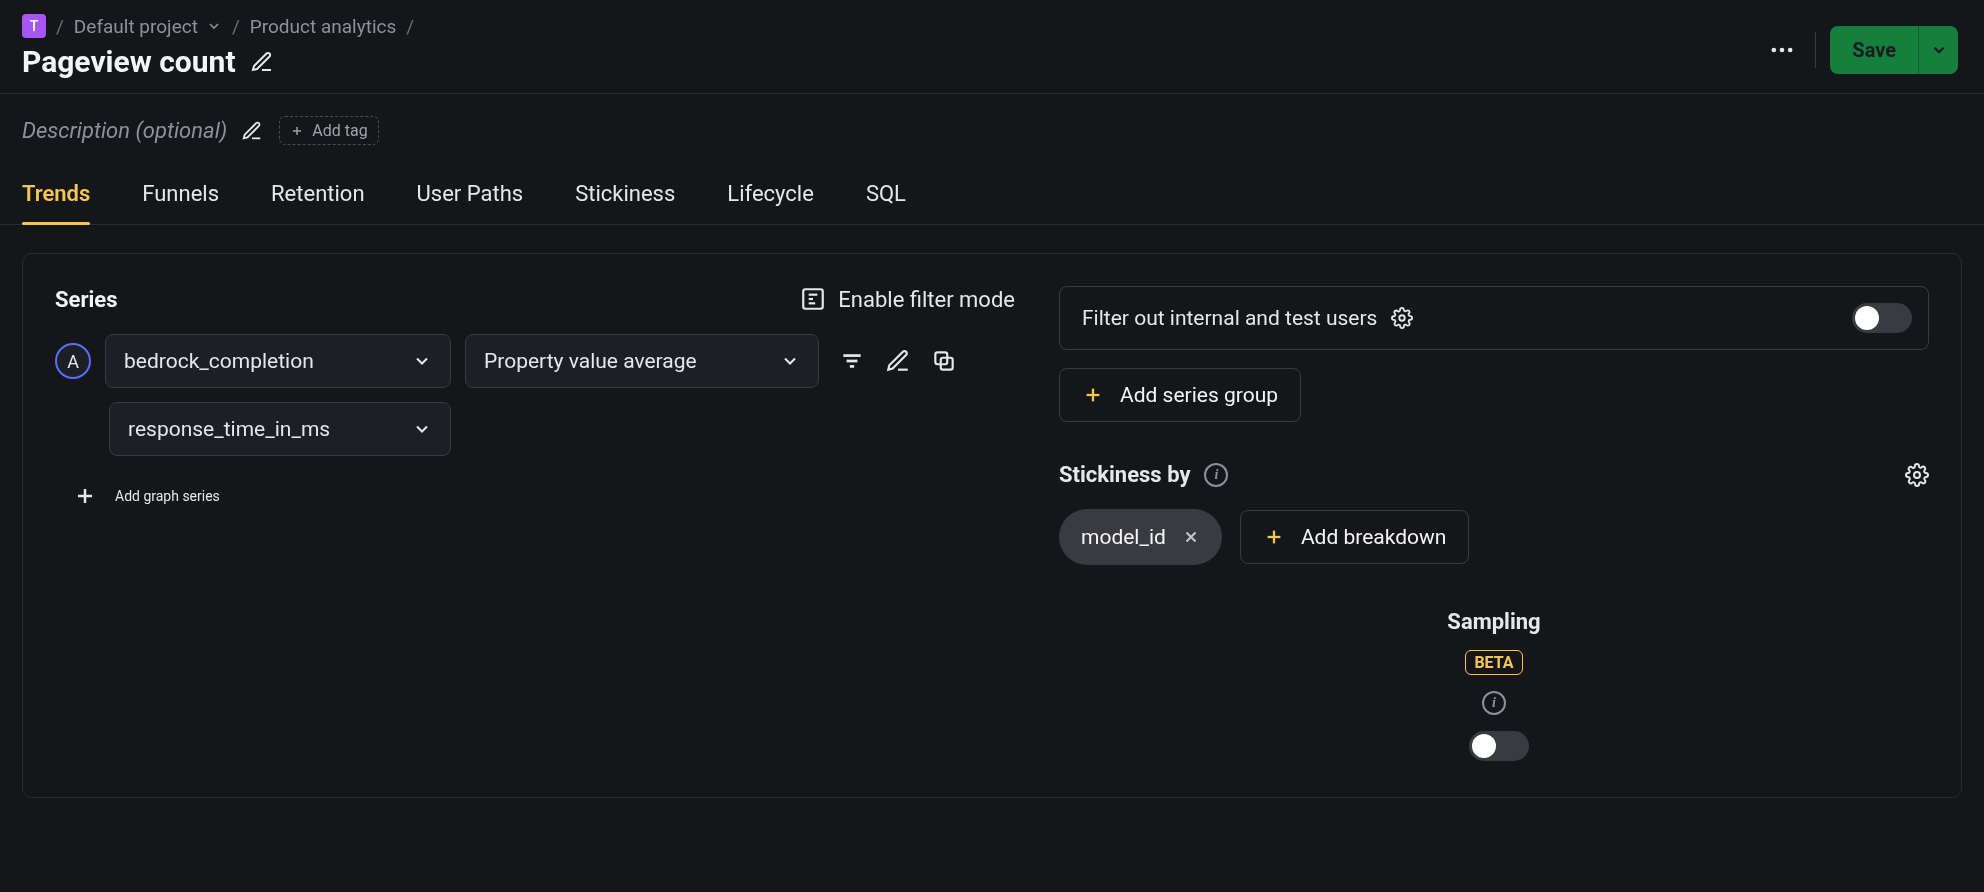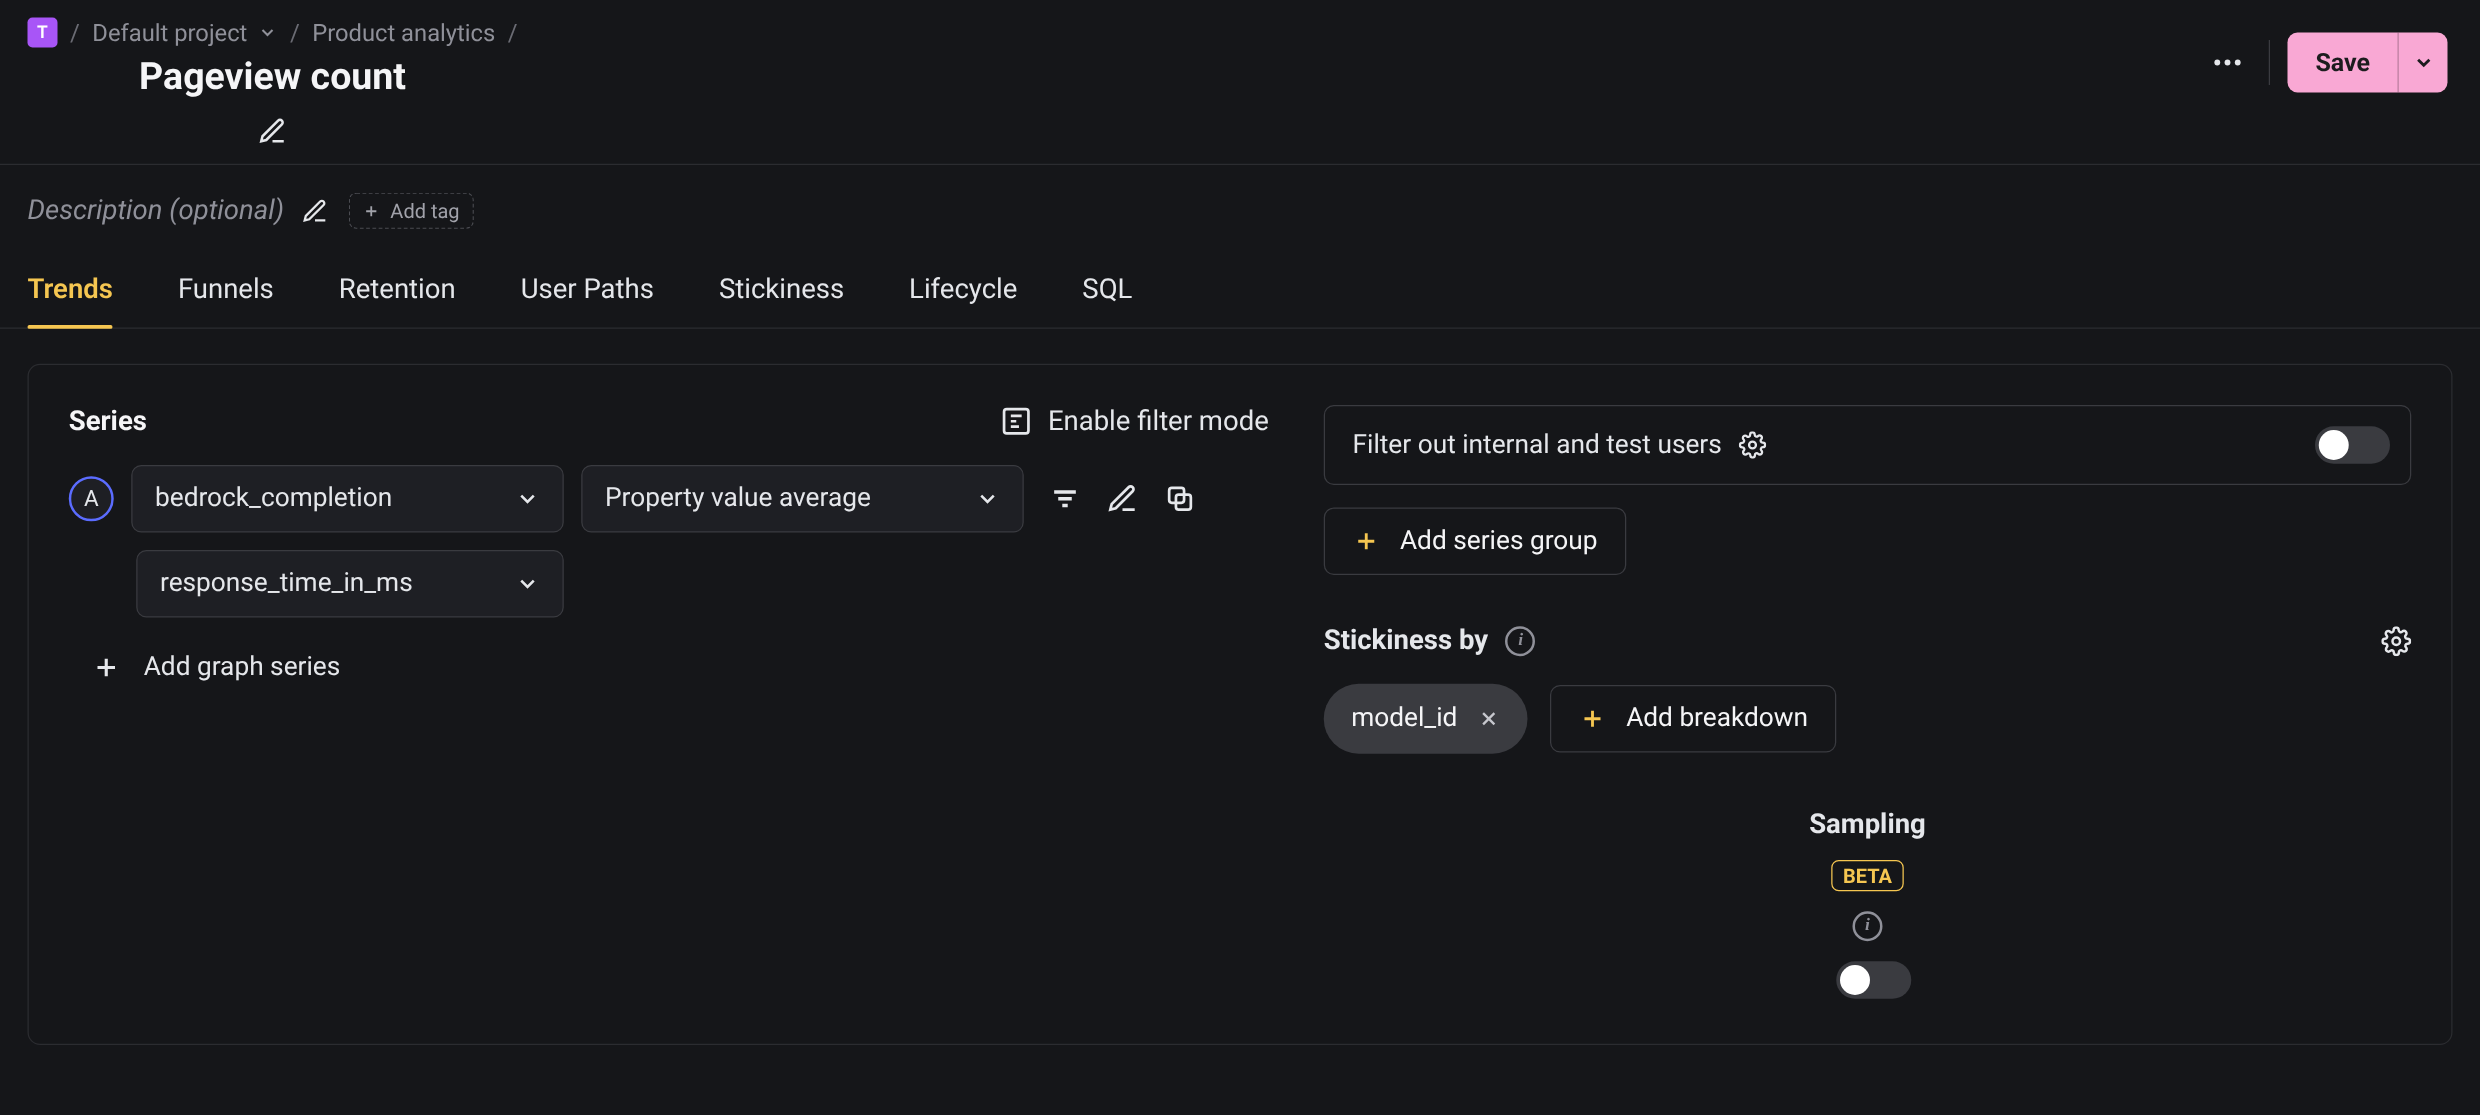--- a/index.html
+++ b/index.html
@@ -31,33 +31,33 @@
   }
   .breadcrumb .proj-icon {
     width: 24px; height: 24px;
     background: #a855f7;
     border-radius: 4px;
     display: flex; align-items: center; justify-content: center;
     color: #fff; font-size: 14px; font-weight: 600;
   }
   .breadcrumb .sep { color: #6b6c74; }
   .breadcrumb .crumb { display: flex; align-items: center; gap: 8px; cursor: pointer; }
-  .page-title-row { display: flex; align-items: center; gap: 14px; flex-direction: column; }
+  .page-title-row { display: flex; align-items: center; gap: 14px; }
   .page-title { font-size: 30px; font-weight: 700; color: #f5f5f7; }
   .icon-btn { display: inline-flex; align-items: center; justify-content: center; cursor: pointer; color: #e5e7eb; }
   .header-right { display: flex; align-items: center; gap: 14px; padding-top: 12px; padding-right: 4px; }
   .more-btn {
     width: 38px; height: 38px;
     display: flex; align-items: center; justify-content: center;
     cursor: pointer; border-radius: 6px;
   }
   .vr { width: 1px; height: 36px; background: #3a3b40; }
   .save-group {
     display: flex;
-    background: #f9a8d4;
+    background: #15803d;
     border-radius: 8px;
     overflow: hidden;
   }
   .save-btn {
     padding: 12px 22px;
     color: #1c1c1e;
     font-weight: 700;
     font-size: 20px;
     cursor: pointer;
   }
@@ -158,21 +158,21 @@
     cursor: pointer;
   }
   .select.ev { width: 346px; }
   .select.agg { width: 354px; }
   .select.prop { width: 342px; margin-left: 54px; }
   .row-icons { display: flex; align-items: center; gap: 20px; margin-left: 6px; color: #e5e7eb; }
   .row-icons .icon-btn svg { width: 26px; height: 26px; }
 
   .add-series {
     display: flex; align-items: center; gap: 18px;
-    font-size: 21px; color: #e5e7eb;
+    font-size: 14px; color: #e5e7eb;
     margin-top: 28px; margin-left: 18px;
     cursor: pointer;
   }
 
   
   .filter-row {
     border: 1px solid #3a3b40;
     border-radius: 8px;
     padding: 16px 16px 16px 22px;
     display: flex; align-items: center; justify-content: space-between;

